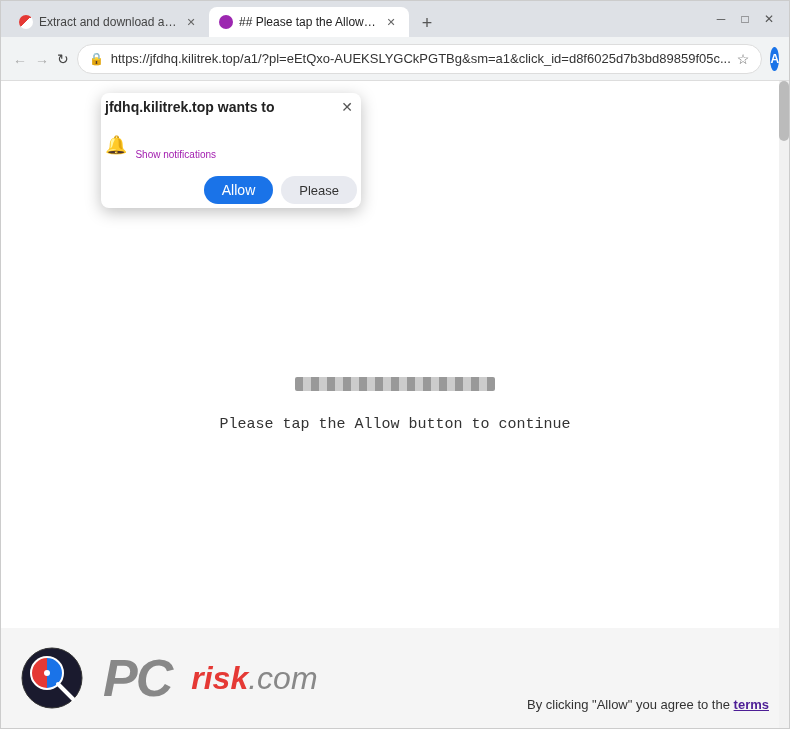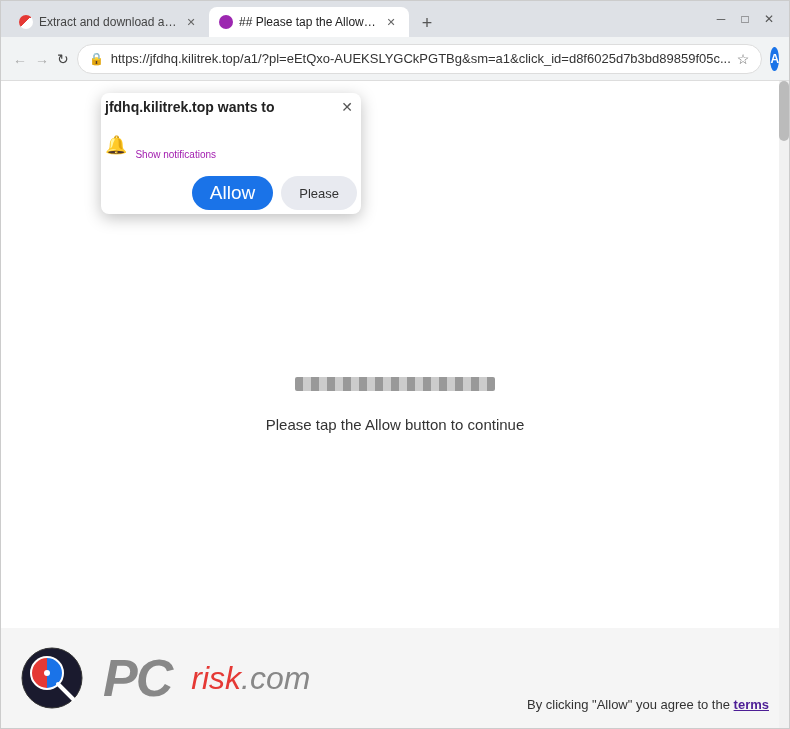--- a/index.html
+++ b/index.html
@@ -276,41 +276,42 @@
       gap: 8px;
       justify-content: flex-end;
     }
 
     .btn-allow {
       background: #1a73e8;
       color: #fff;
       border: none;
       border-radius: 20px;
       padding: 6px 18px;
-      font-size: 19px;
+      font-size: 14px;
       cursor: pointer;
       text-align: center;
     }
 
     .btn-block {
       background: #e8eaf0;
       color: #333;
       border: none;
       border-radius: 20px;
       padding: 6px 18px;
       font-size: 13px;
       cursor: pointer;
     }
 
     
     .page-main {
       display: flex;
       flex-direction: column;
       align-items: center;
       gap: 25px;
+      font-family: Liberation Mono, monospace;
     }
 
     .progress-bar-wrapper {
       width: 200px;
       height: 14px;
       background: repeating-linear-gradient(
         90deg,
         #999 0px, #999 8px,
         #ccc 8px, #ccc 16px
       );
@@ -346,21 +347,21 @@
       font-size: 52px;
       font-weight: 900;
       color: #888;
       font-style: italic;
       line-height: 1;
       letter-spacing: -2px;
     }
 
     .logo-text-risk {
       font-size: 32px;
-      font-weight: 400;
+      font-weight: 700;
       color: #e53935;
       font-style: italic;
     }
 
     .logo-text-com {
       font-size: 32px;
       font-weight: 400;
       color: #888;
       font-style: italic;
     }

